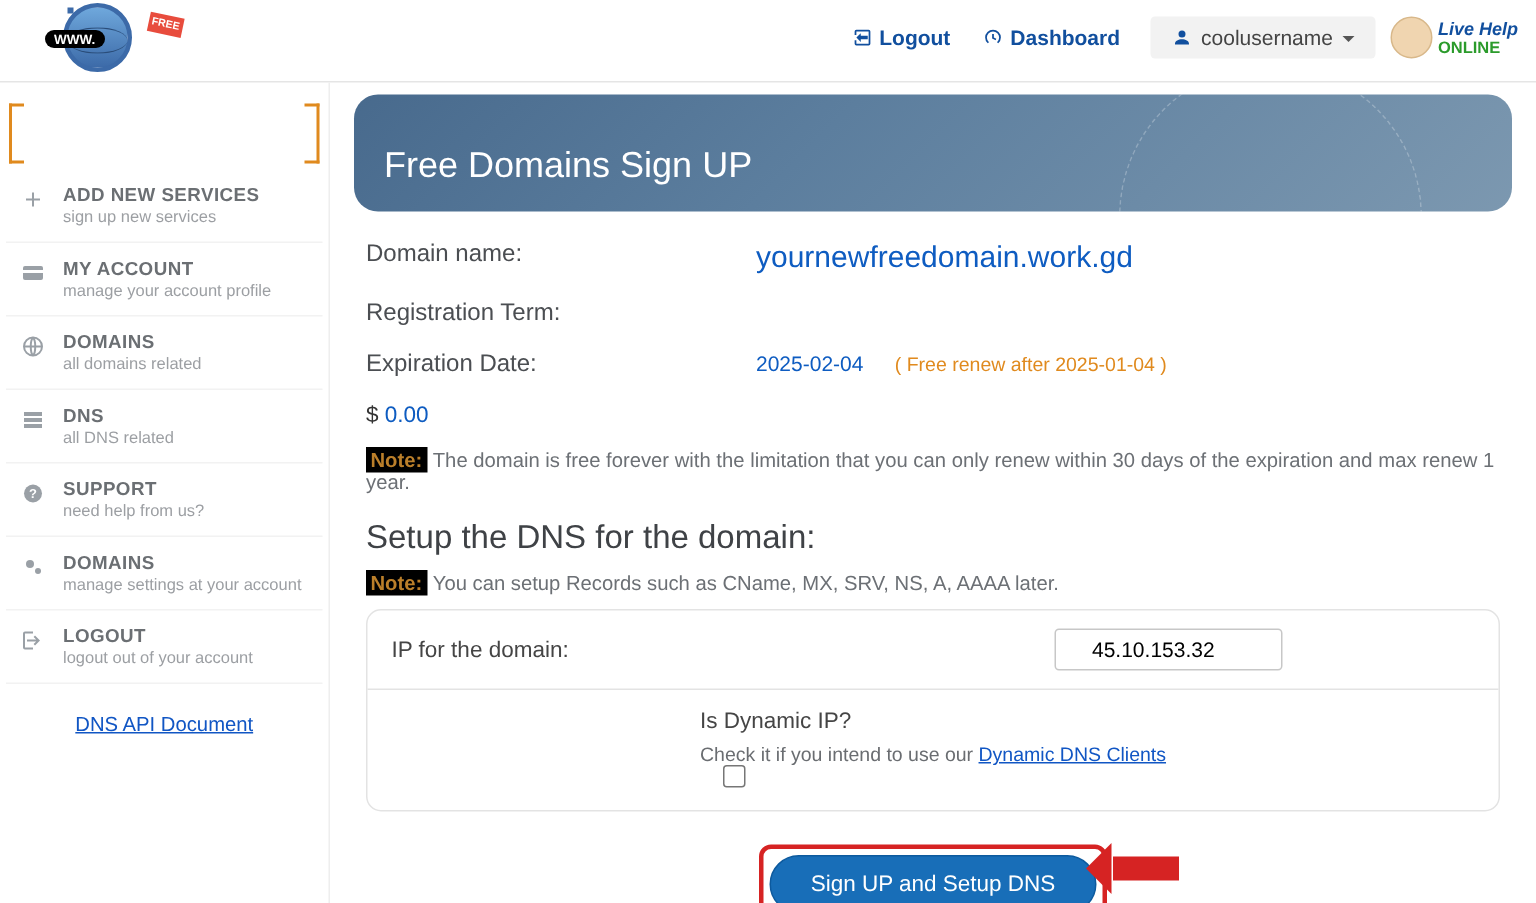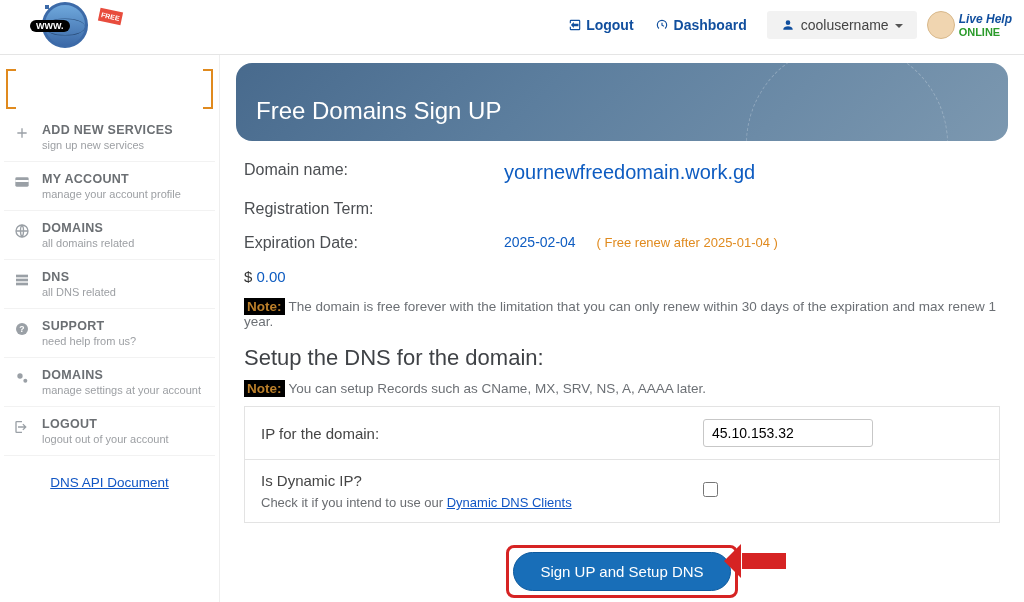--- a/index.html
+++ b/index.html
@@ -43,27 +43,27 @@
 .row .value { flex: 1; }
 .domain-name { color: #0e5cc1; font-size: 20px; font-weight: 400; }
 select { border: 1px solid #b7b7b7; background: #f5f5f5; padding: 3px 6px; font-size: 13px; border-radius: 3px; }
 .exp-date { color: #0e5cc1; font-size: 14px; }
 .renew-note { color: #e08a1e; font-size: 13px; margin-left: 17px; text-align: right; }
 .total { color: #333; font-size: 15px; }
 .total-val { color: #0e5cc1; }
 .note-line { font-size: 13.5px; color: #6c7075; margin: 6px 0 4px; }
 .note-badge { background: #000000; color: #bb7f2a; font-weight: 600; padding: 1px 3px; margin-right: 4px; }
 h2.section { font-size: 22px; font-weight: 400; color: #3f4246; margin: 16px 0 10px; }
-.dns-table { border: 1px solid #e3e3e3; border-radius: 0; margin-top: 10px; width: 100%; }
+.dns-table { border: 1px solid #e3e3e3; border-radius: 10px; margin-top: 10px; width: 100%; }
 .dns-row { display: flex; padding: 12px 16px; border-bottom: 1px solid #e3e3e3; align-items: center; }
-.dns-row:last-child { border-bottom: none; }
+.dns-row:last-child { border-bottom: none; flex-direction: column; }
 .dns-row .lab { flex: 1; font-size: 15px; color: #454545; }
 .dns-row .lab .subhint { font-size: 13px; color: #6a6d71; margin-top: 6px; }
 .dns-row .ctrl { width: 280px; }
-.dns-row input[type=text] { width: 170px; border: 1px solid #c7c7c7; padding: 5px 8px; font-size: 14px; border-radius: 3px; }
+.dns-row input[type=text] { width: 152px; border: 1px solid #c7c7c7; padding: 5px 24px; font-size: 14px; border-radius: 3px; }
 .dns-row input[type=checkbox] { width: 15px; height: 15px; }
 .link { color: #1156c4; text-decoration: underline; }
 .submit-wrap { text-align: center; margin-top: 22px; position: relative; }
 .submit-highlight { display: inline-block; border: 3px solid #d62323; border-radius: 8px; padding: 4px; }
 .submit-btn { background: #186eb8; color: #fff; border: 1px solid #0d5a9e; padding: 10px 26px; font-size: 15px; border-radius: 22px; cursor: pointer; }
 .arrow { position: absolute; left: 50%; margin-left: 120px; top: 8px; }
 .arrow-shape { width: 44px; height: 16px; background: #d62323; position: relative; }
 .arrow-shape::before { content:''; position:absolute; left:-18px; top:-9px; border:17px solid transparent; border-right-color:#d62323; border-left:none; }
 .caret { margin-left: 6px; border: 4px solid transparent; border-top-color: #555; display: inline-block; transform: translateY(3px); }
 </style>

